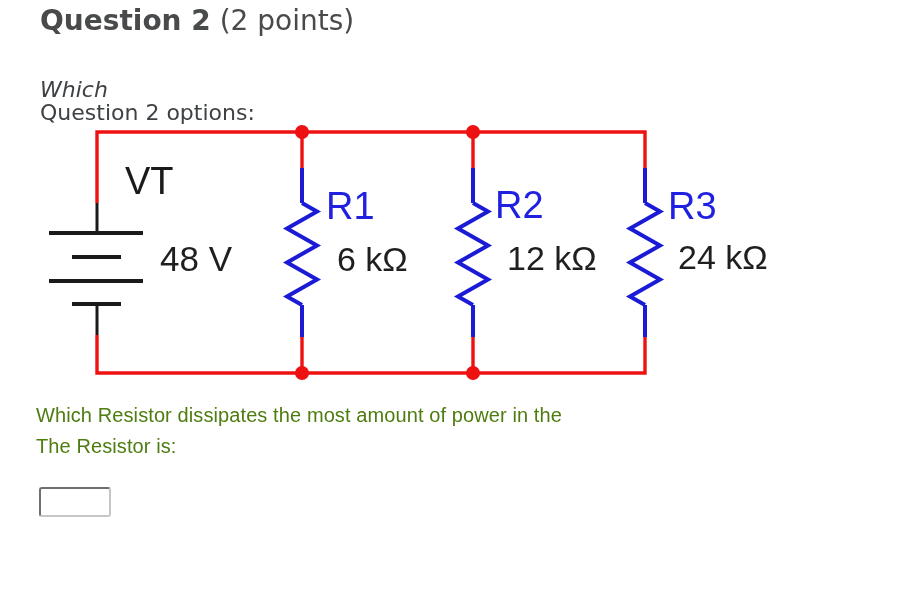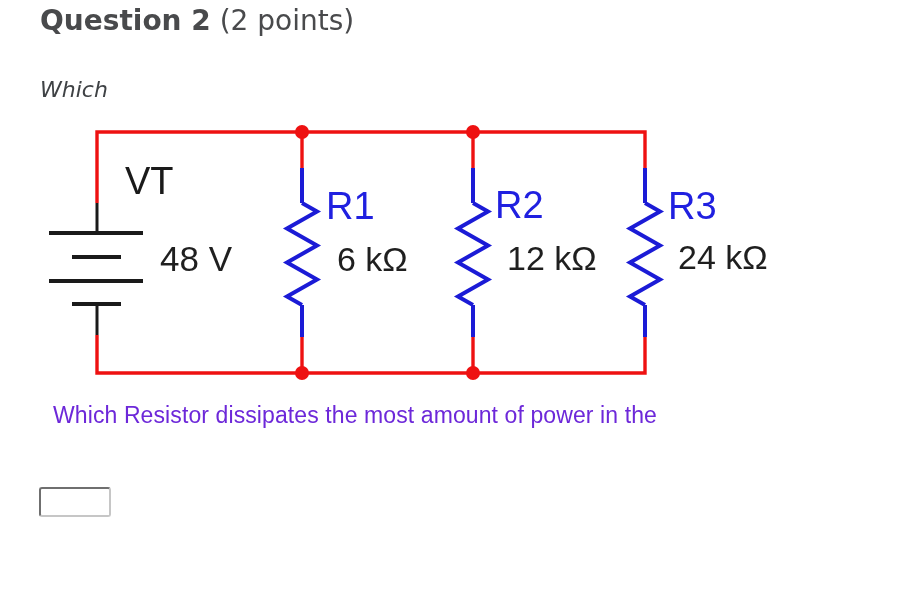--- a/index.html
+++ b/index.html
@@ -45,27 +45,27 @@
     left: 40px;
     top: 120px;
     width: 740px;
     height: 272px;
   }
   .circuit text {
     font-family: "Liberation Sans", "DejaVu Sans", sans-serif;
   }
   .question-text {
     position: absolute;
-    left: 53px;
+    left: 36px;
     top: 400px;
     width: 780px;
     font-family: "Liberation Sans", "DejaVu Sans", sans-serif;
-    font-size: 23px;
+    font-size: 20px;
     line-height: 31px;
-    color: #6d28d9;
+    color: #4d7c0f;
     letter-spacing: 0.1px;
   }
   .answer-input {
     position: absolute;
     left: 39px;
     top: 487px;
     width: 72px;
     height: 30px;
     border: 2px solid;
     border-color: #6f6f6f #c6c6c6 #c6c6c6 #6f6f6f;
@@ -80,20 +80,21 @@
 </style>
 </head>
 <body>
 
 <div class="page">
 
   <div class="title"><span class="title-bold">Question 2</span><span class="title-points"> (2 points)</span></div>
 
   <div class="saved">Which</div>
 
+  <div class="options-label">Question 2 options:</div>
 
   <svg class="circuit" viewBox="0 0 740 272" xmlns="http://www.w3.org/2000/svg">
 
     <g stroke="#ee1111" stroke-width="3.4" fill="none">
       <path d="M57,83 L57,12 L605,12 L605,48"></path>
       <path d="M57,215 L57,253 L605,253 L605,217"></path>
       <path d="M262,12 L262,48"></path>
       <path d="M262,217 L262,253"></path>
       <path d="M433,12 L433,48"></path>
       <path d="M433,217 L433,253"></path>
@@ -141,17 +142,18 @@
 
     <text x="455" y="98" font-size="38" fill="#2020e0">R2</text>
     <text x="467" y="150" font-size="34" fill="#1f1f1f">12 kΩ</text>
 
     <text x="628" y="99" font-size="38" fill="#2020e0">R3</text>
     <text x="638" y="149" font-size="34" fill="#1f1f1f">24 kΩ</text>
   </svg>
 
   <div class="question-text">
     <div>Which Resistor dissipates the most amount of power in the</div>
+    <div>The Resistor is:</div>
   </div>
 
   <input class="answer-input" type="text" value="" style="">
 
 </div>
 
 </body></html>

